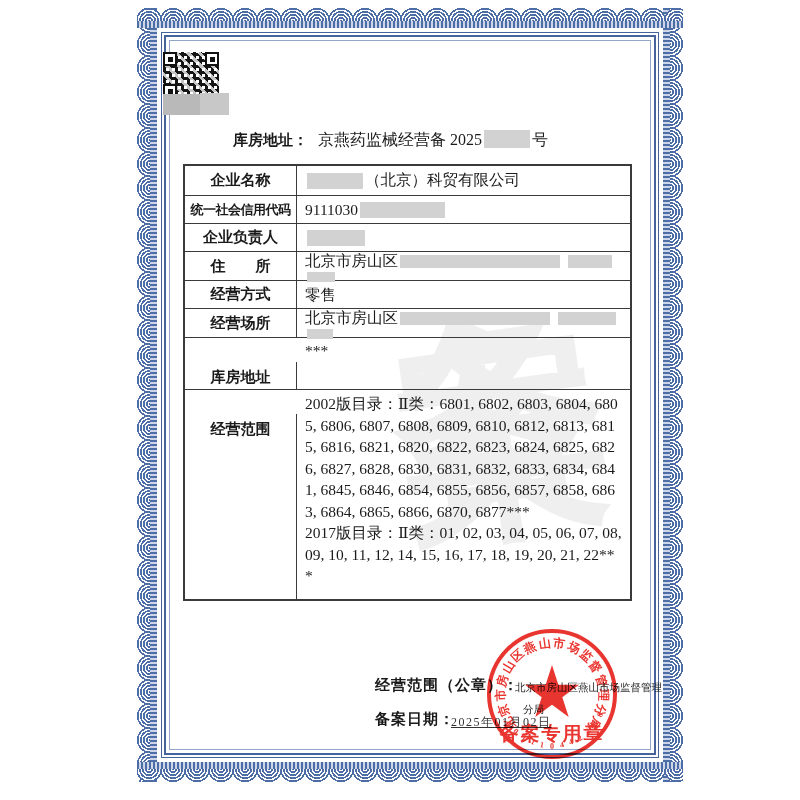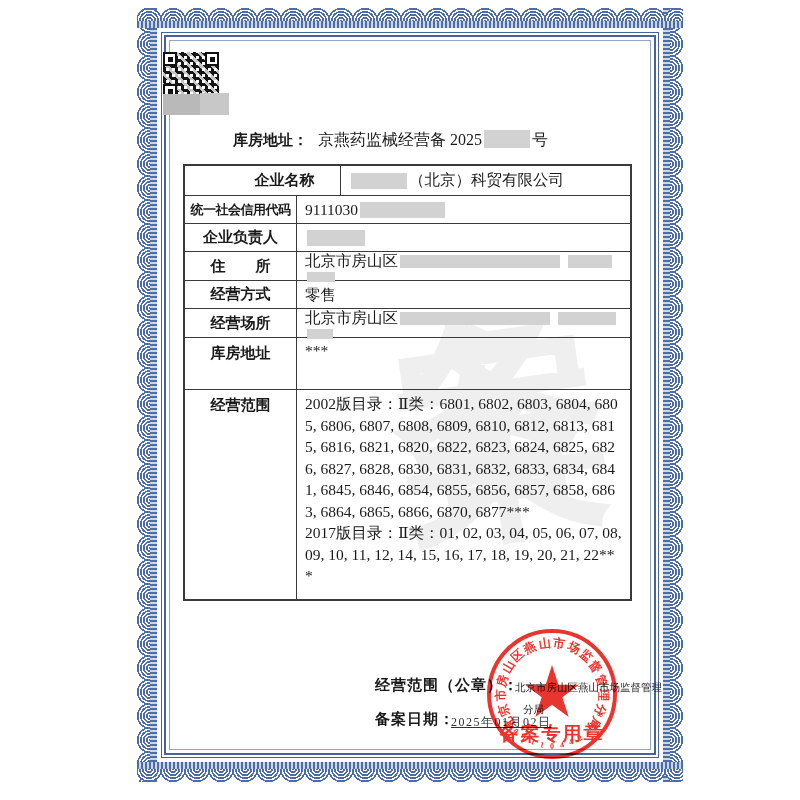--- a/index.html
+++ b/index.html
@@ -55,25 +55,25 @@
 
   .title { position:absolute; left:95px; top:74px; width:440px; font-size:30px; line-height:33px;
     font-weight:bold; color:#ae8c44; letter-spacing:0.5px; white-space:nowrap; }
 
   .record-line { position:absolute; left:96px; top:122px; font-size:16px; white-space:nowrap; }
   .record-line .lbl { font-weight:bold; font-size:15px; margin-right:10px; }
 
   
   .ctable { position:absolute; left:46px; top:156px; width:449px; border:2px solid #3a3a3a; background:transparent; }
   .trow { display:flex; border-top:1.5px solid #3a3a3a; }
-  .trow:first-child { border-top:none;padding-left:44px; }
+  .trow:first-child { border-top:none; }
   .tlabel { flex:0 0 112px; width:112px; display:flex; align-items:center; justify-content:center;
     border-right:1.5px solid #3a3a3a; font-weight:bold; font-size:15px; text-align:center; }
   .tlabel.tight { font-size:13px; letter-spacing:-0.5px; }
-  .tlabel.top { align-items:flex-start; padding-top:6px; }
+  .tlabel.top { align-items:flex-start; padding-top:6px;margin-top:24px; }
   .tvalue { flex:1; padding:2px 8px; font-size:15.5px; display:flex; align-items:center; }
   .tvalue.block { display:block; }
   .tvalue.topv { align-items:flex-start; padding-top:4px; }
   .scope p { word-break:break-all; line-height:21.5px; }
 
   .blur { display:inline-block; height:16px; background:#d2d2d2; vertical-align:-3px; margin:0 2px; }
   .blur.s { height:13px; vertical-align:-2px; }
 
   
   .dept-label { position:absolute; left:238px; top:668px; font-size:15px; font-weight:bold; letter-spacing:1px; }

